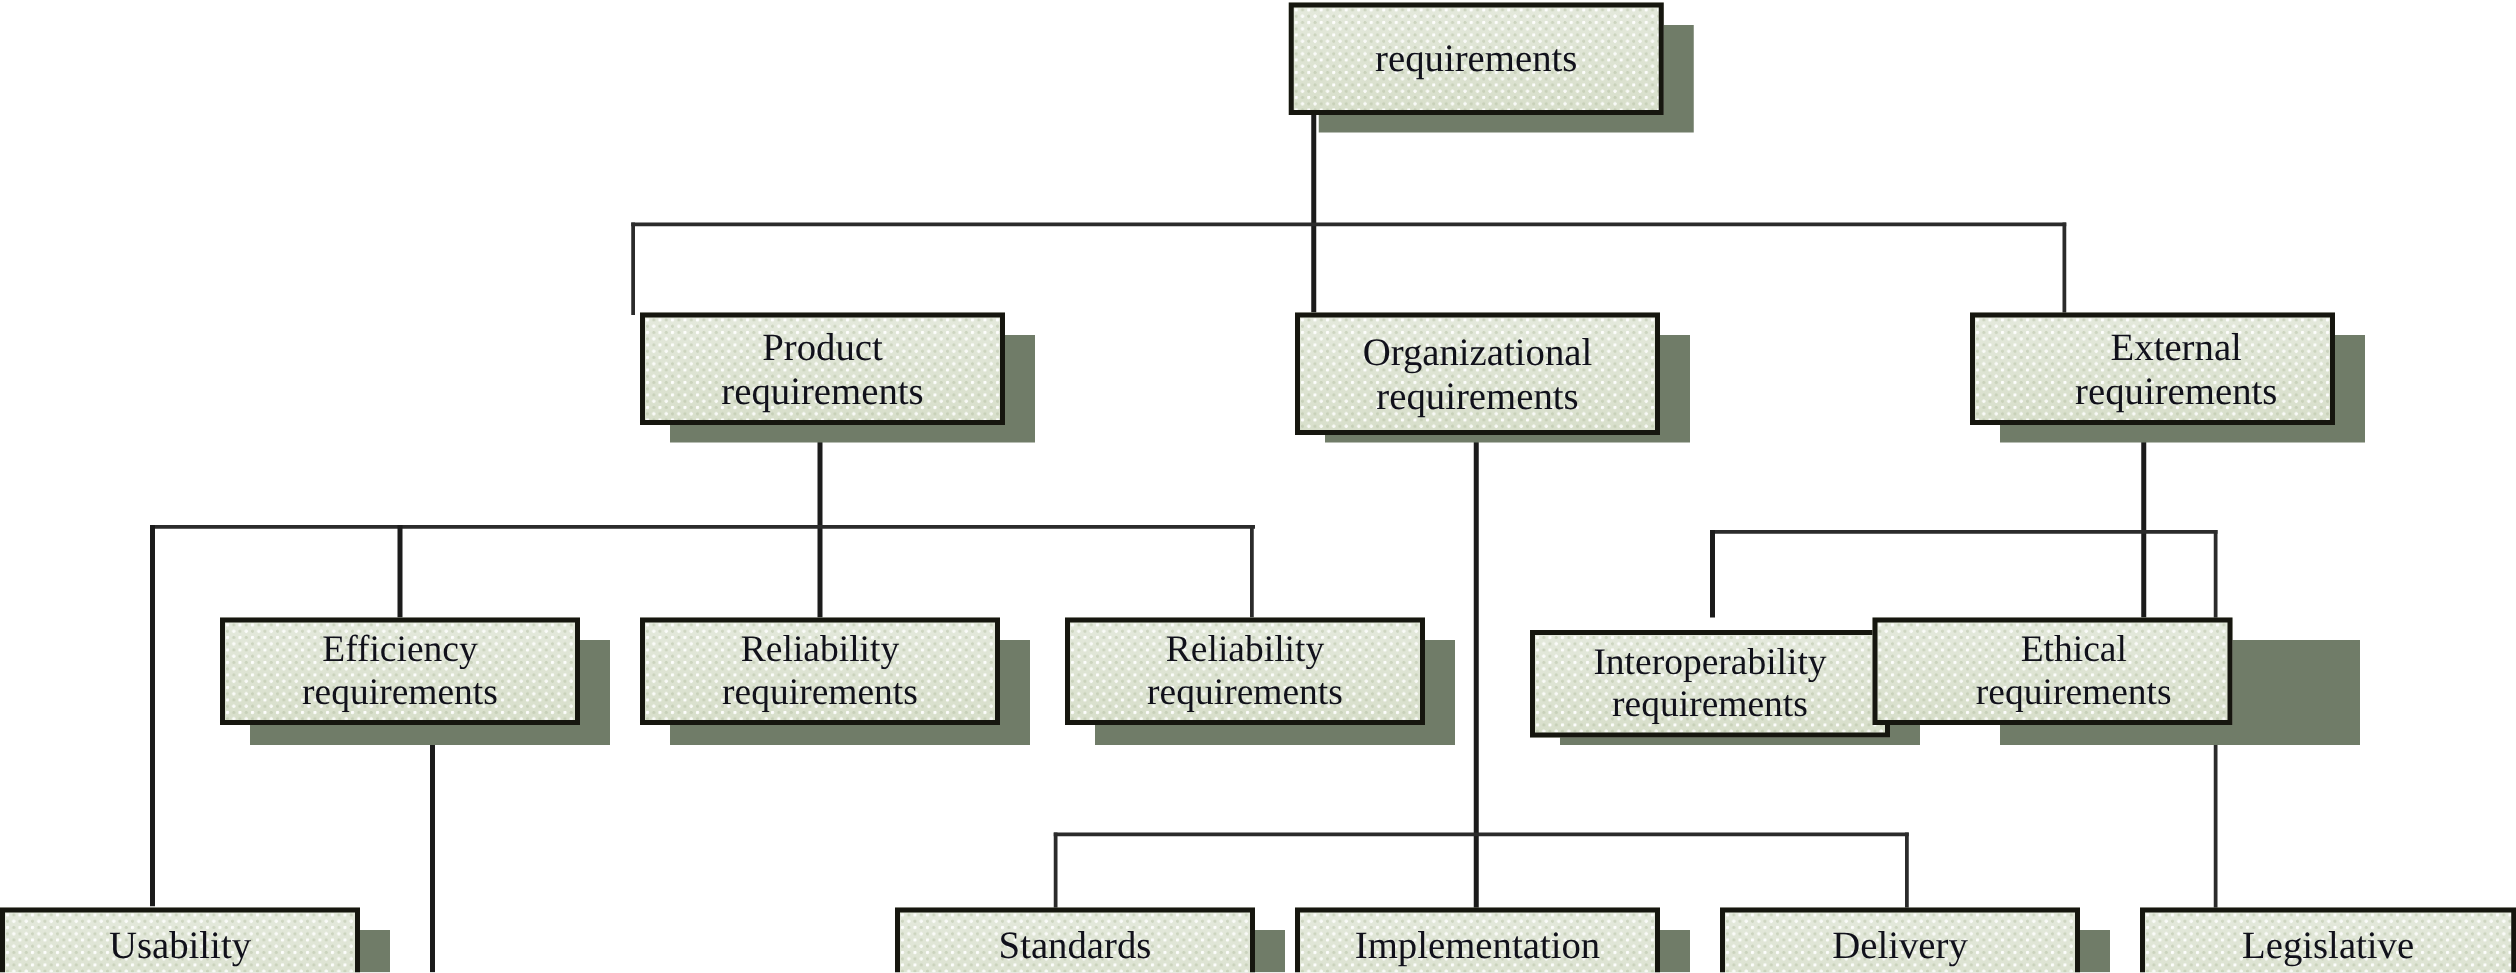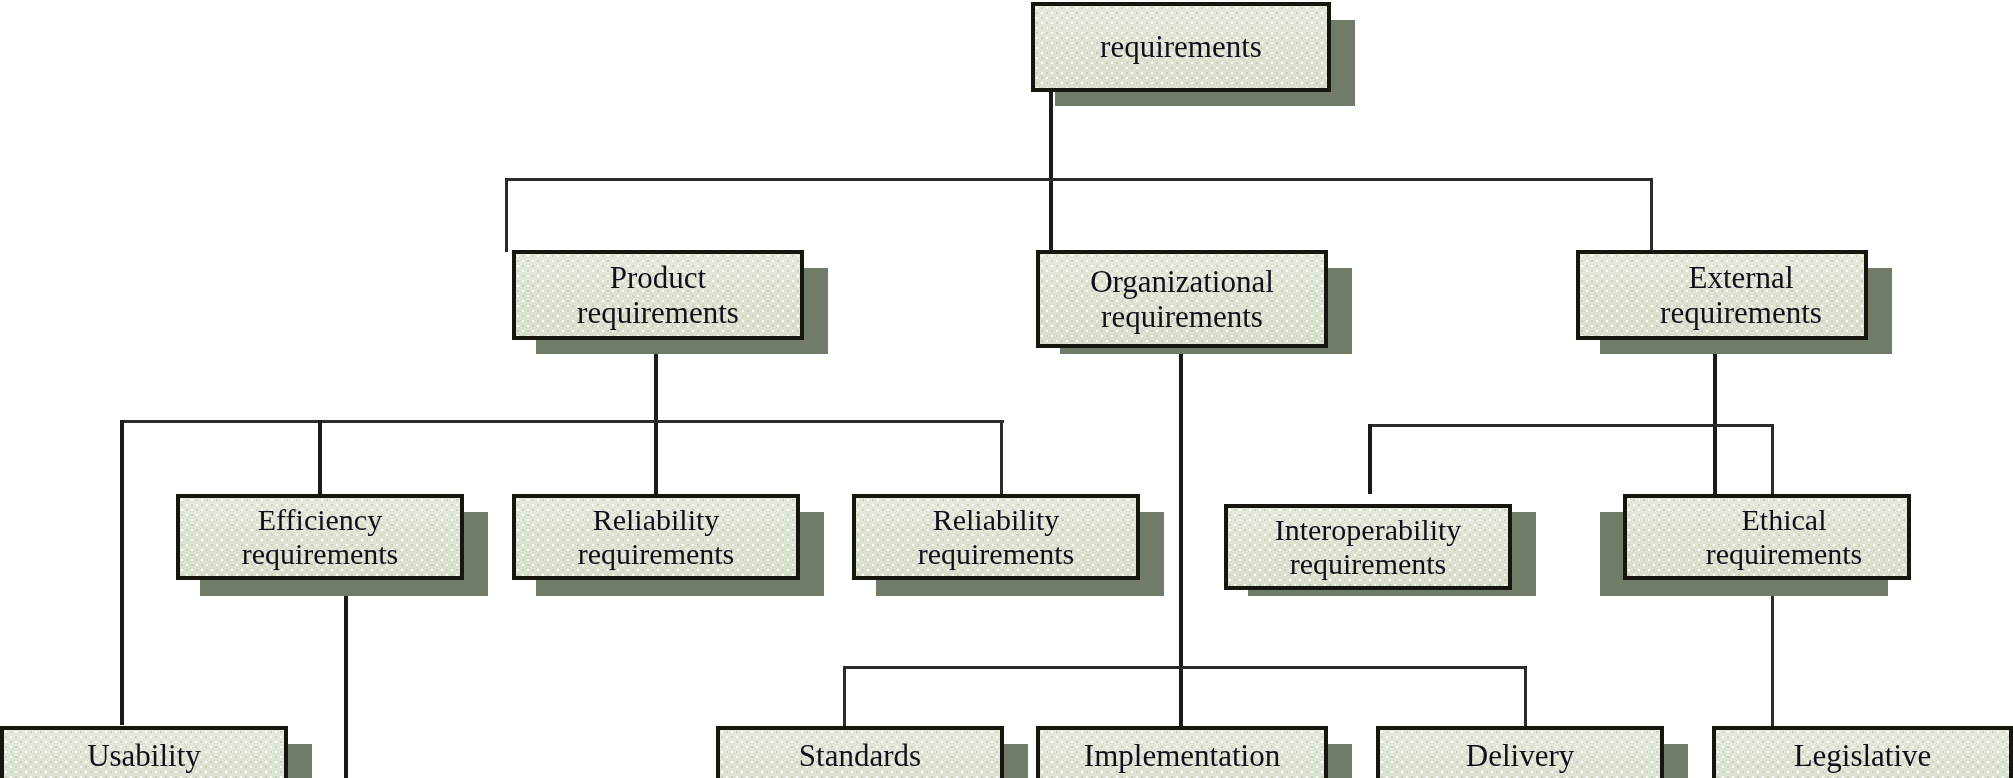--- a/index.html
+++ b/index.html
@@ -139,21 +139,21 @@
     <span class="ln">requirements</span>
   </div>
 
   <div class="shadow" style="left:1248px;top:512px;width:288px;height:84px;"></div>
   <div class="node fs-t3" style="left:1224px;top:494px;width:288px;height:86px;margin-top:10px;">
     <span class="ln">Interoperability</span>
     <span class="ln">requirements</span>
   </div>
 
   <div class="shadow" style="left:1600px;top:512px;width:288px;height:84px;"></div>
-  <div class="node fs-t3" style="left:1623px;top:494px;width:288px;height:86px;padding-left:34px;">
+  <div class="node fs-t3" style="left:1498px;top:494px;width:288px;height:86px;padding-left:34px;">
     <span class="ln">Ethical</span>
     <span class="ln">requirements</span>
   </div>
 
   <div class="shadow" style="left:24px;top:744px;width:288px;height:34px;"></div>
   <div class="node fs-t4" style="left:0px;top:726px;width:288px;height:86px;justify-content:flex-start;padding-top:8px;">
     <span class="ln">Usability</span>
   </div>
 
   <div class="shadow" style="left:740px;top:744px;width:288px;height:34px;"></div>

